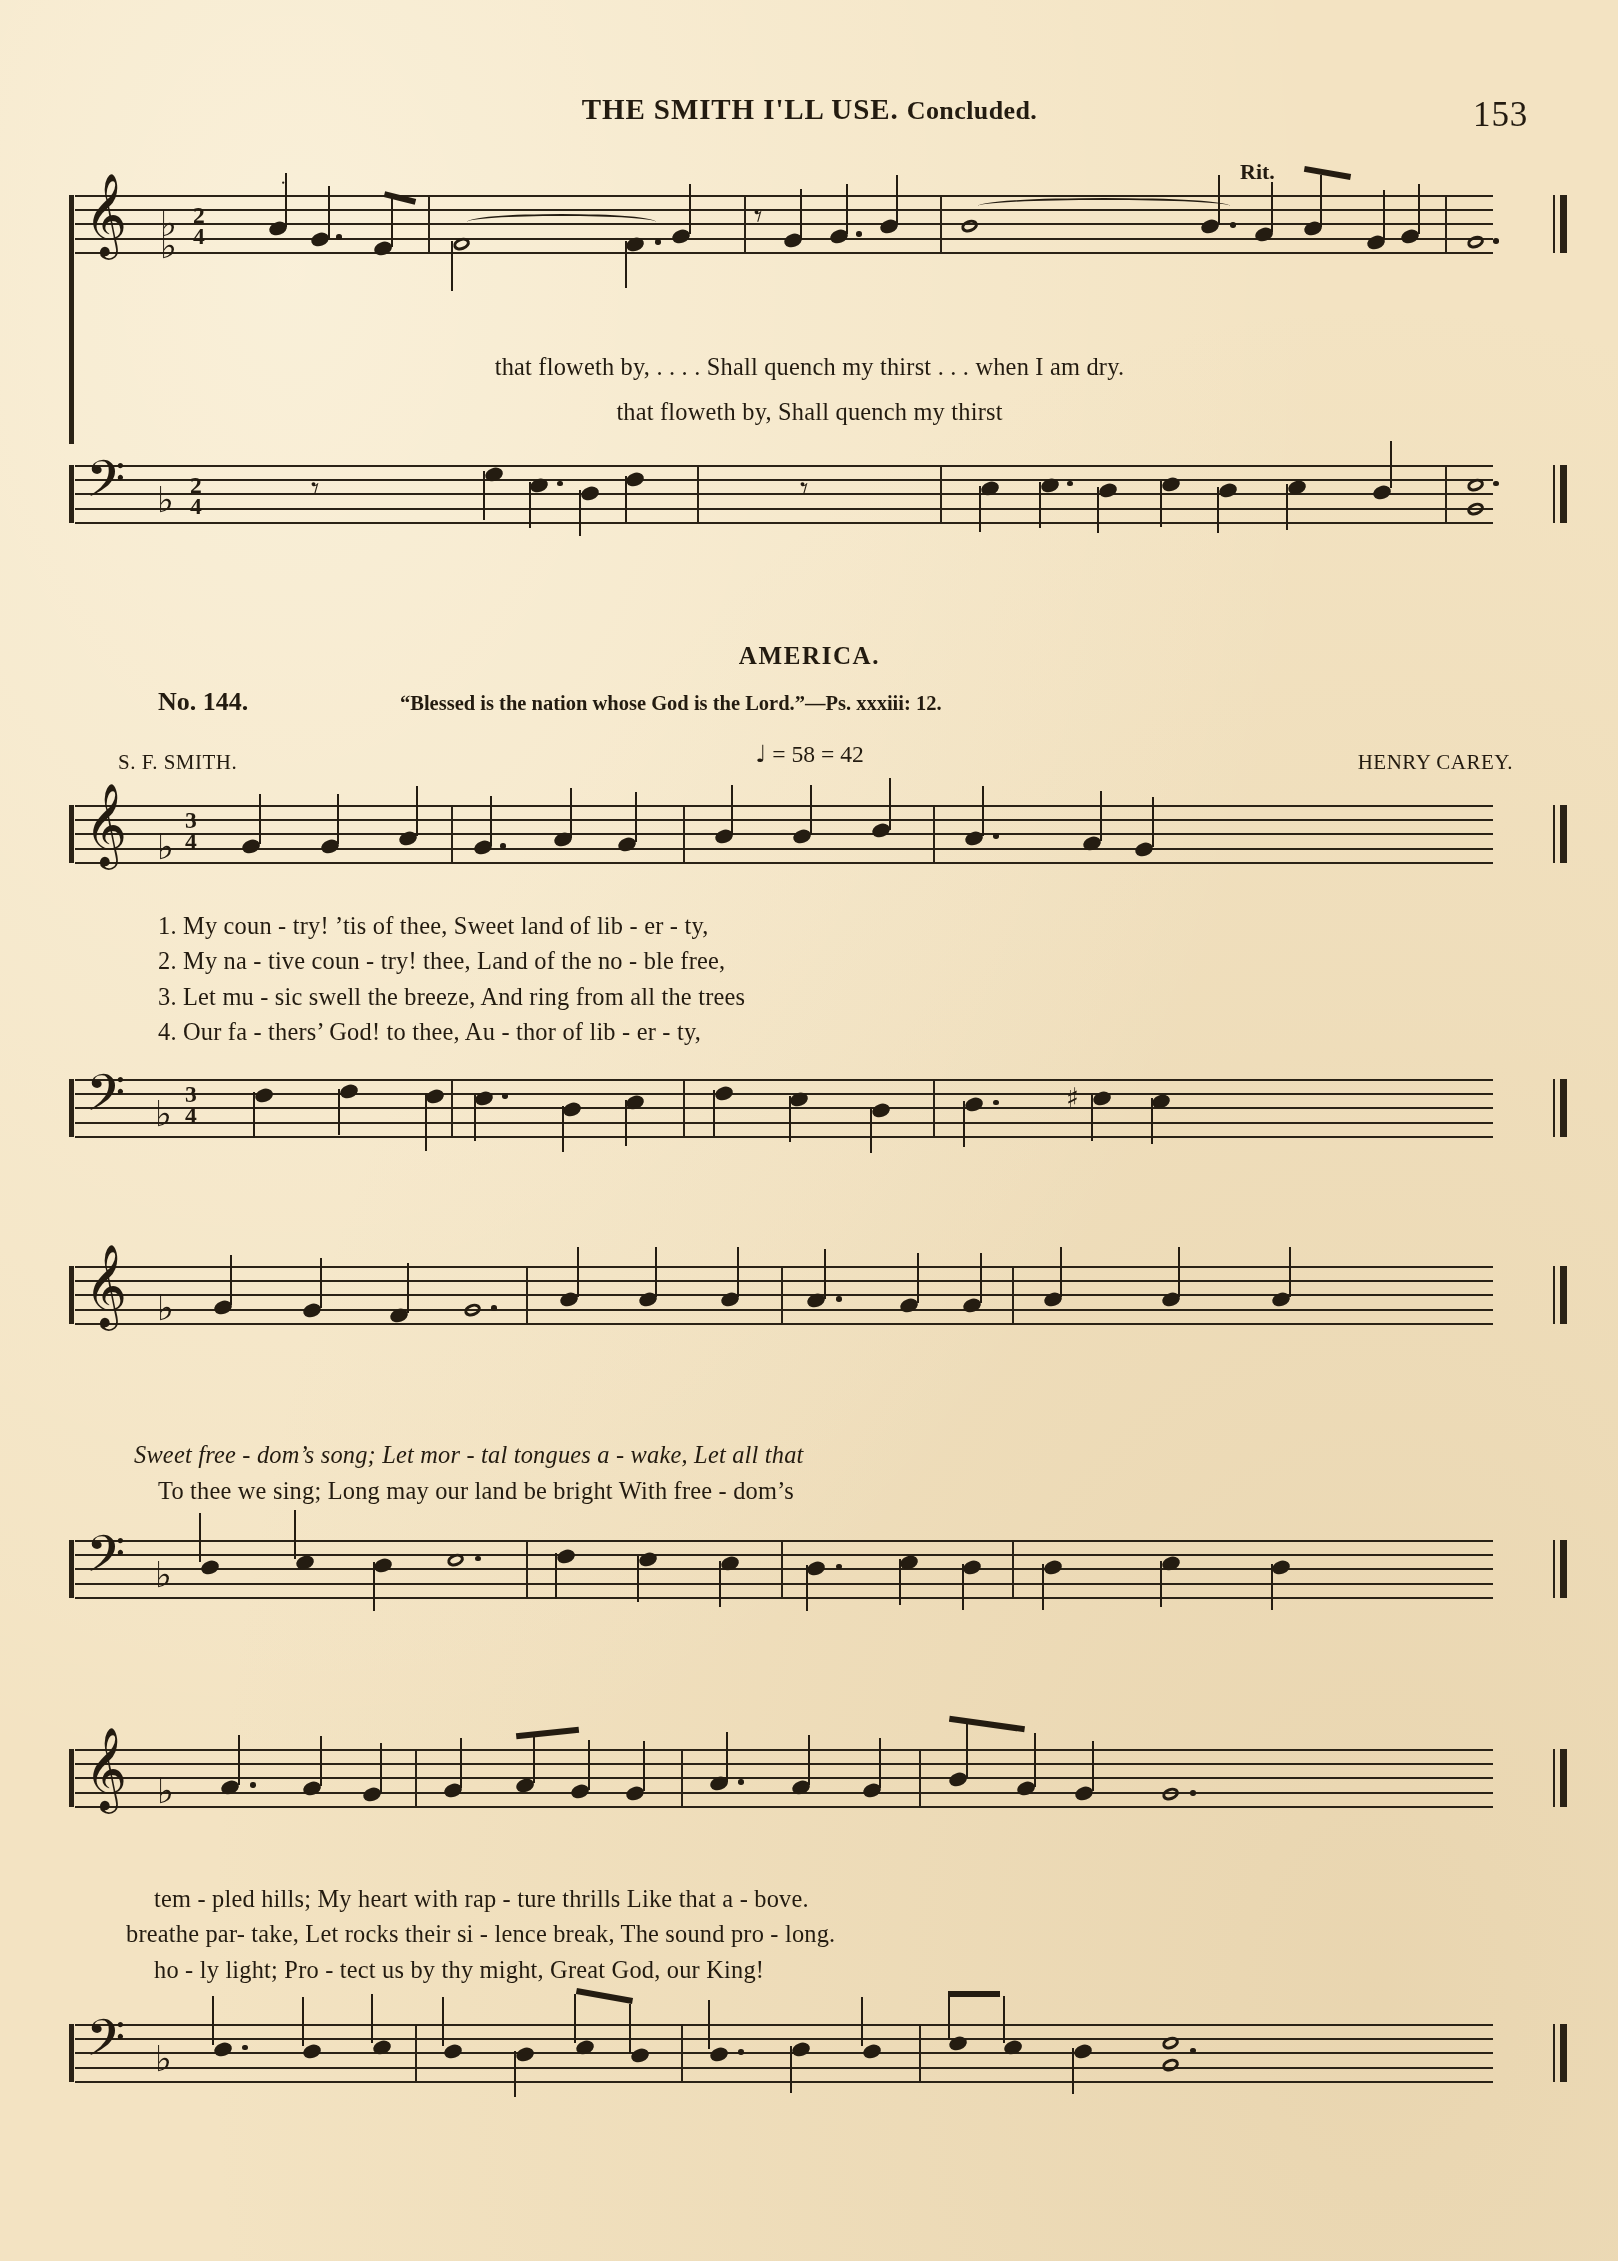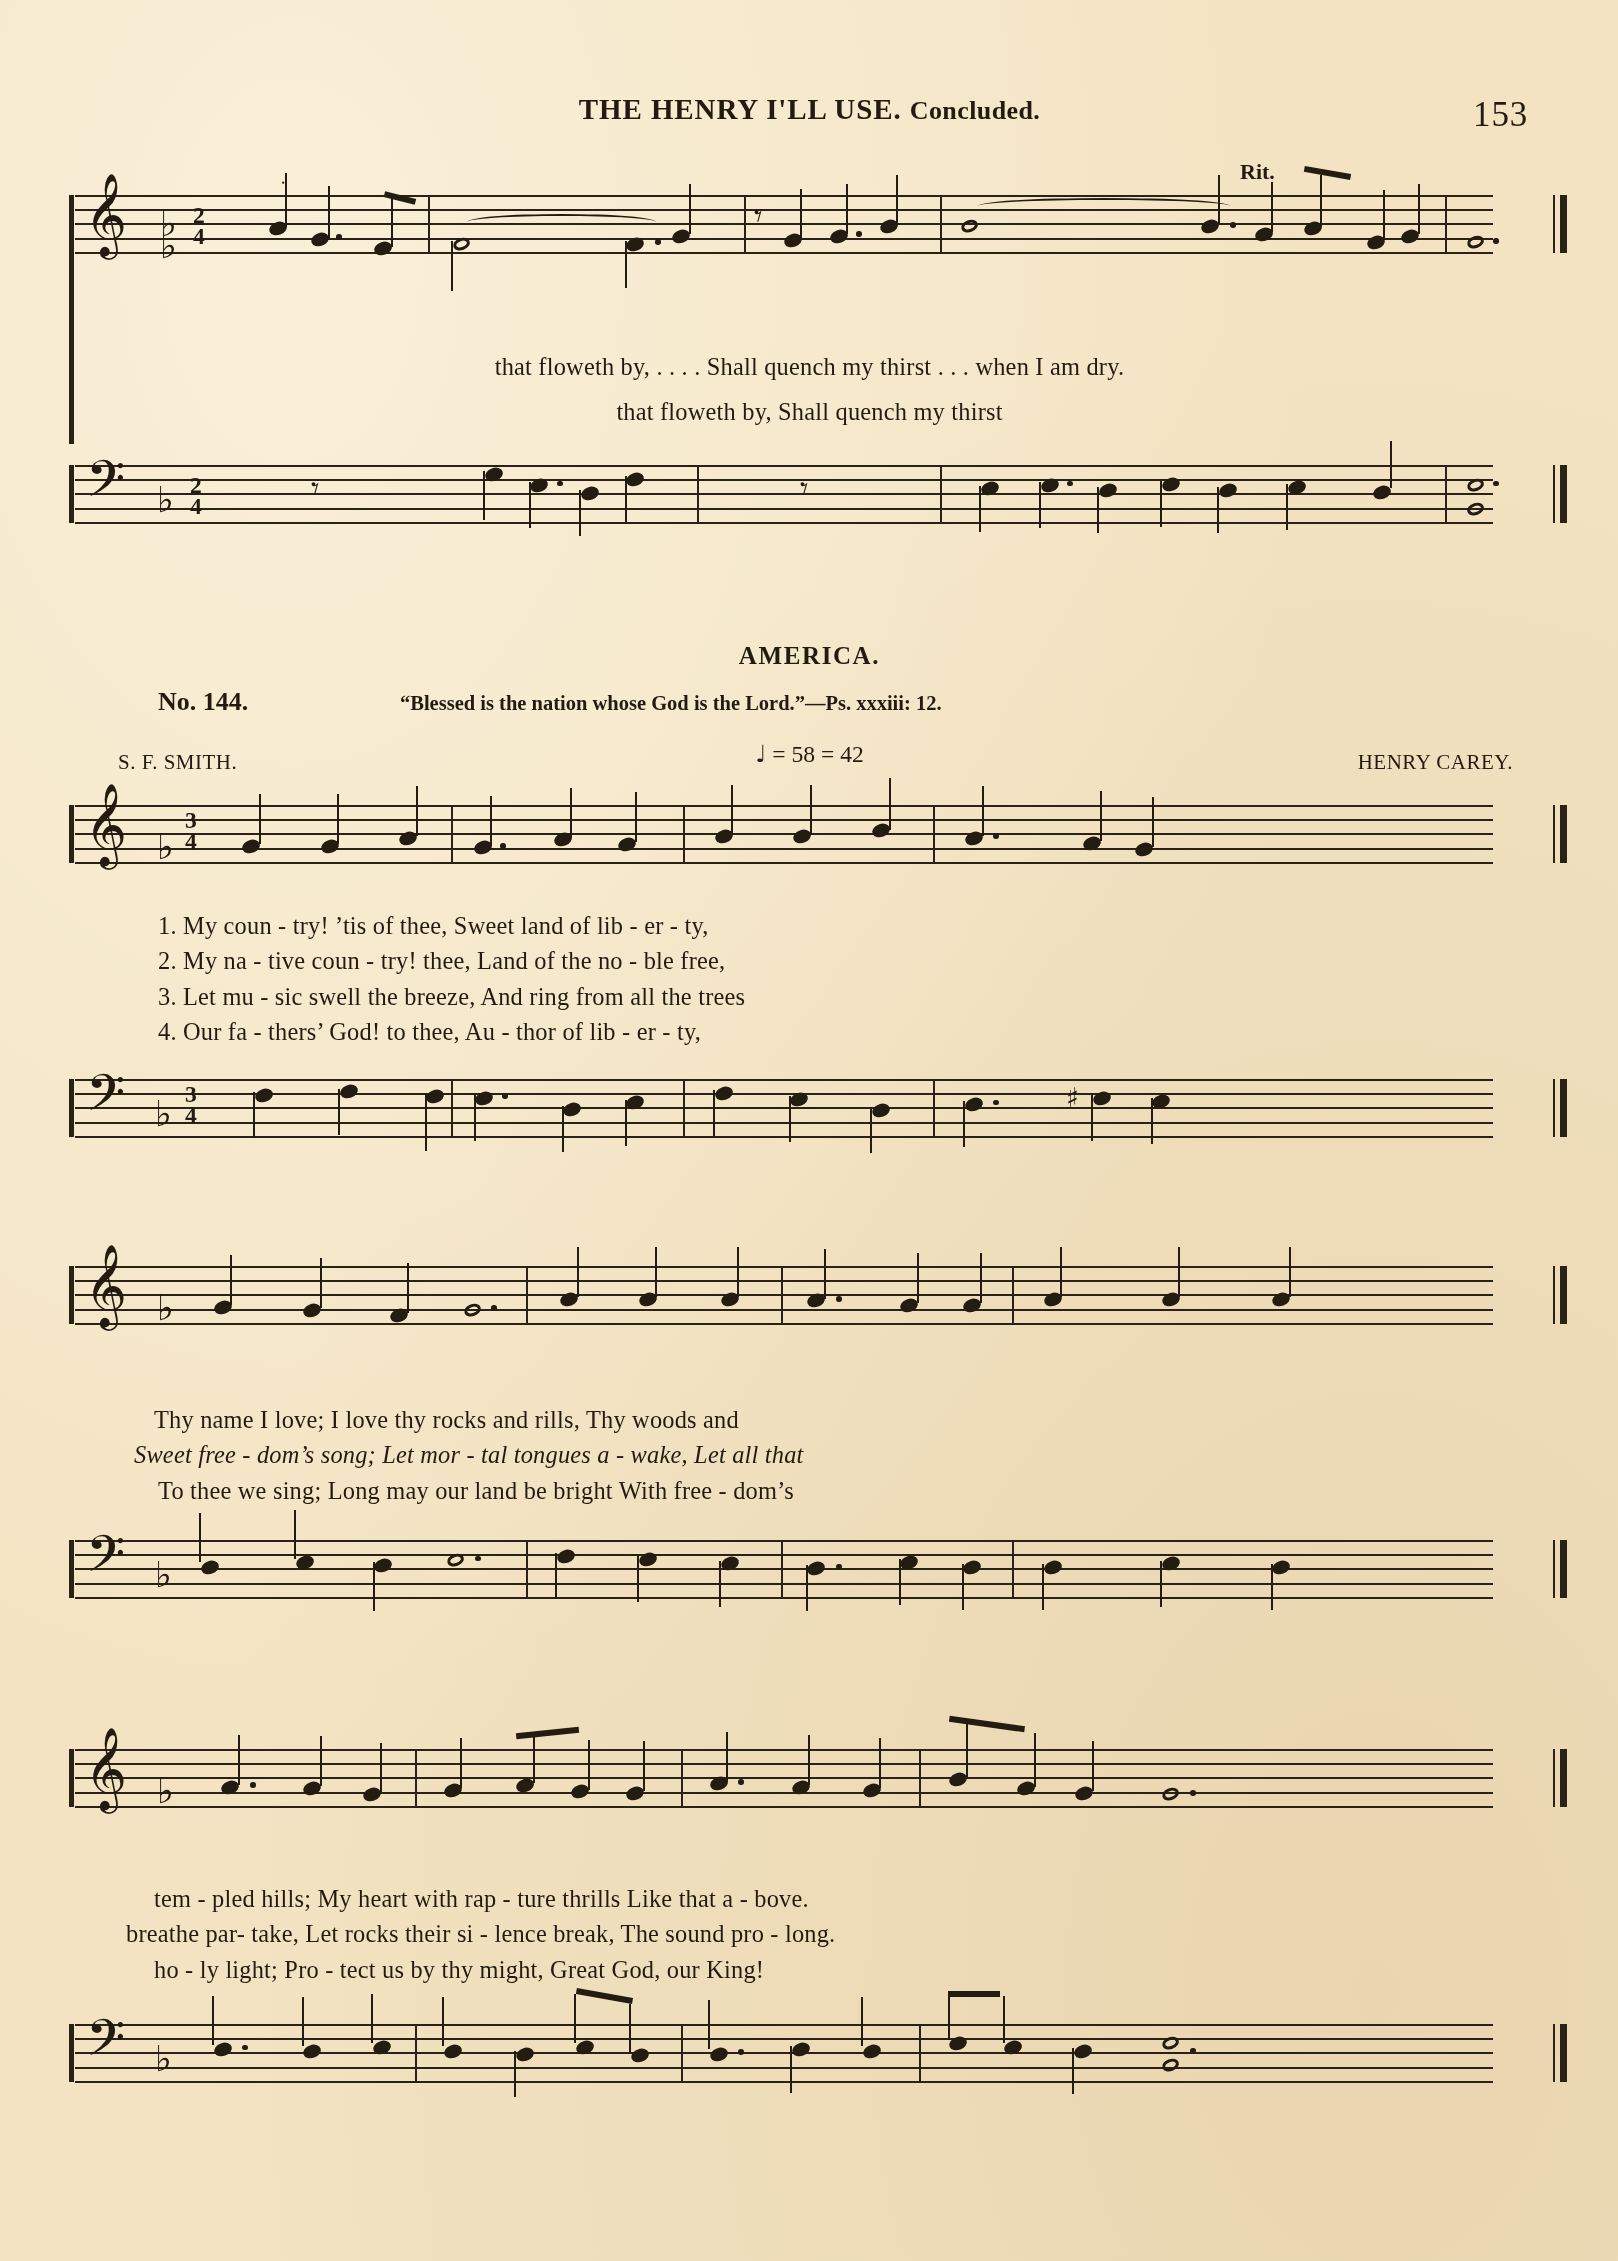--- a/index.html
+++ b/index.html
@@ -232,21 +232,21 @@
     font-family: "DejaVu Sans", sans-serif;
     font-size: 23.6px;
   }
 </style>
 </head>
 <body>
 
 <div class="page">
 
   <div class="hdr-title">
-    <span>THE HENRY I'LL USE.</span>
+    <span>THE SMITH I'LL USE.</span>
     <span class="small">Concluded.</span>
   </div>
   <div class="page-no">153</div>
   <div class="rit">Rit.</div>
 
   <div class="system" style="left:75px; top:195px; width:1418px; height:95px;">
     <div class="staff">
       <div class="line"></div>
         <div class="line"></div>
         <div class="line"></div>
@@ -529,21 +529,20 @@
     <div class="nh" style="left:969px; top:27px;"></div>
     <div class="stem" style="left:985px; top:-19px; height:50px;"></div>
     <div class="nh" style="left:1087px; top:27px;"></div>
     <div class="stem" style="left:1103px; top:-19px; height:50px;"></div>
     <div class="nh" style="left:1197px; top:27px;"></div>
     <div class="stem" style="left:1214px; top:-19px; height:50px;"></div>
     <div class="endbar thin" style="left:1478px; top:0; height:58px;"></div>
     <div class="endbar" style="left:1485px; top:0; height:58px;"></div>
   </div>
 
-  <div class="lyric-row" style="top:1406px; left:154px;">Thy name     I    love;     I     love    thy rocks  and rills, Thy   woods   and</div>
   <div class="lyric-row" style="top:1441px; left:134px;font-style:italic;">Sweet free - dom’s song;    Let    mor - tal tongues a - wake, Let     all     that</div>
   <div class="lyric-row" style="top:1477px; left:158px;">To    thee    we   sing;   Long  may    our  land   be bright With  free - dom’s</div>
 
   <div class="system" style="left:75px; top:1540px; width:1418px; height:95px;">
     <div class="staff">
       <div class="line"></div>
         <div class="line"></div>
         <div class="line"></div>
         <div class="line"></div>
         <div class="line"></div>

